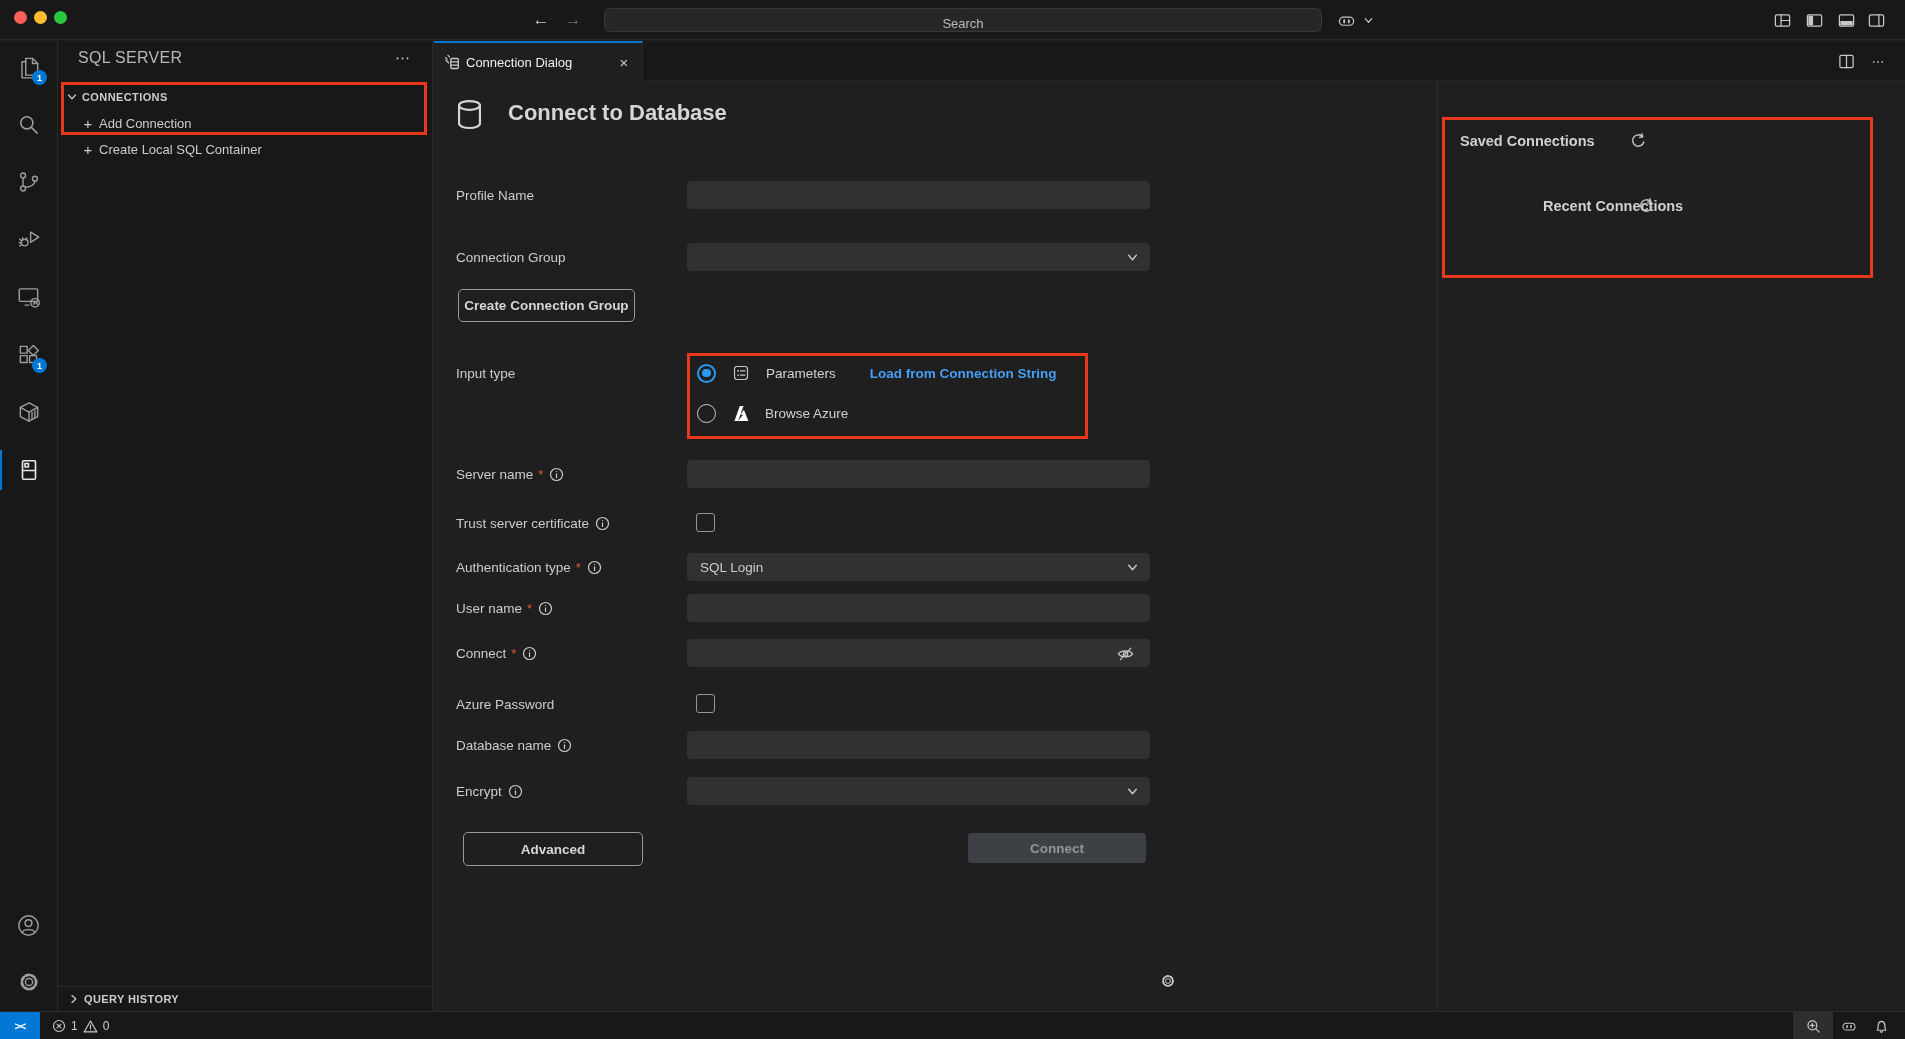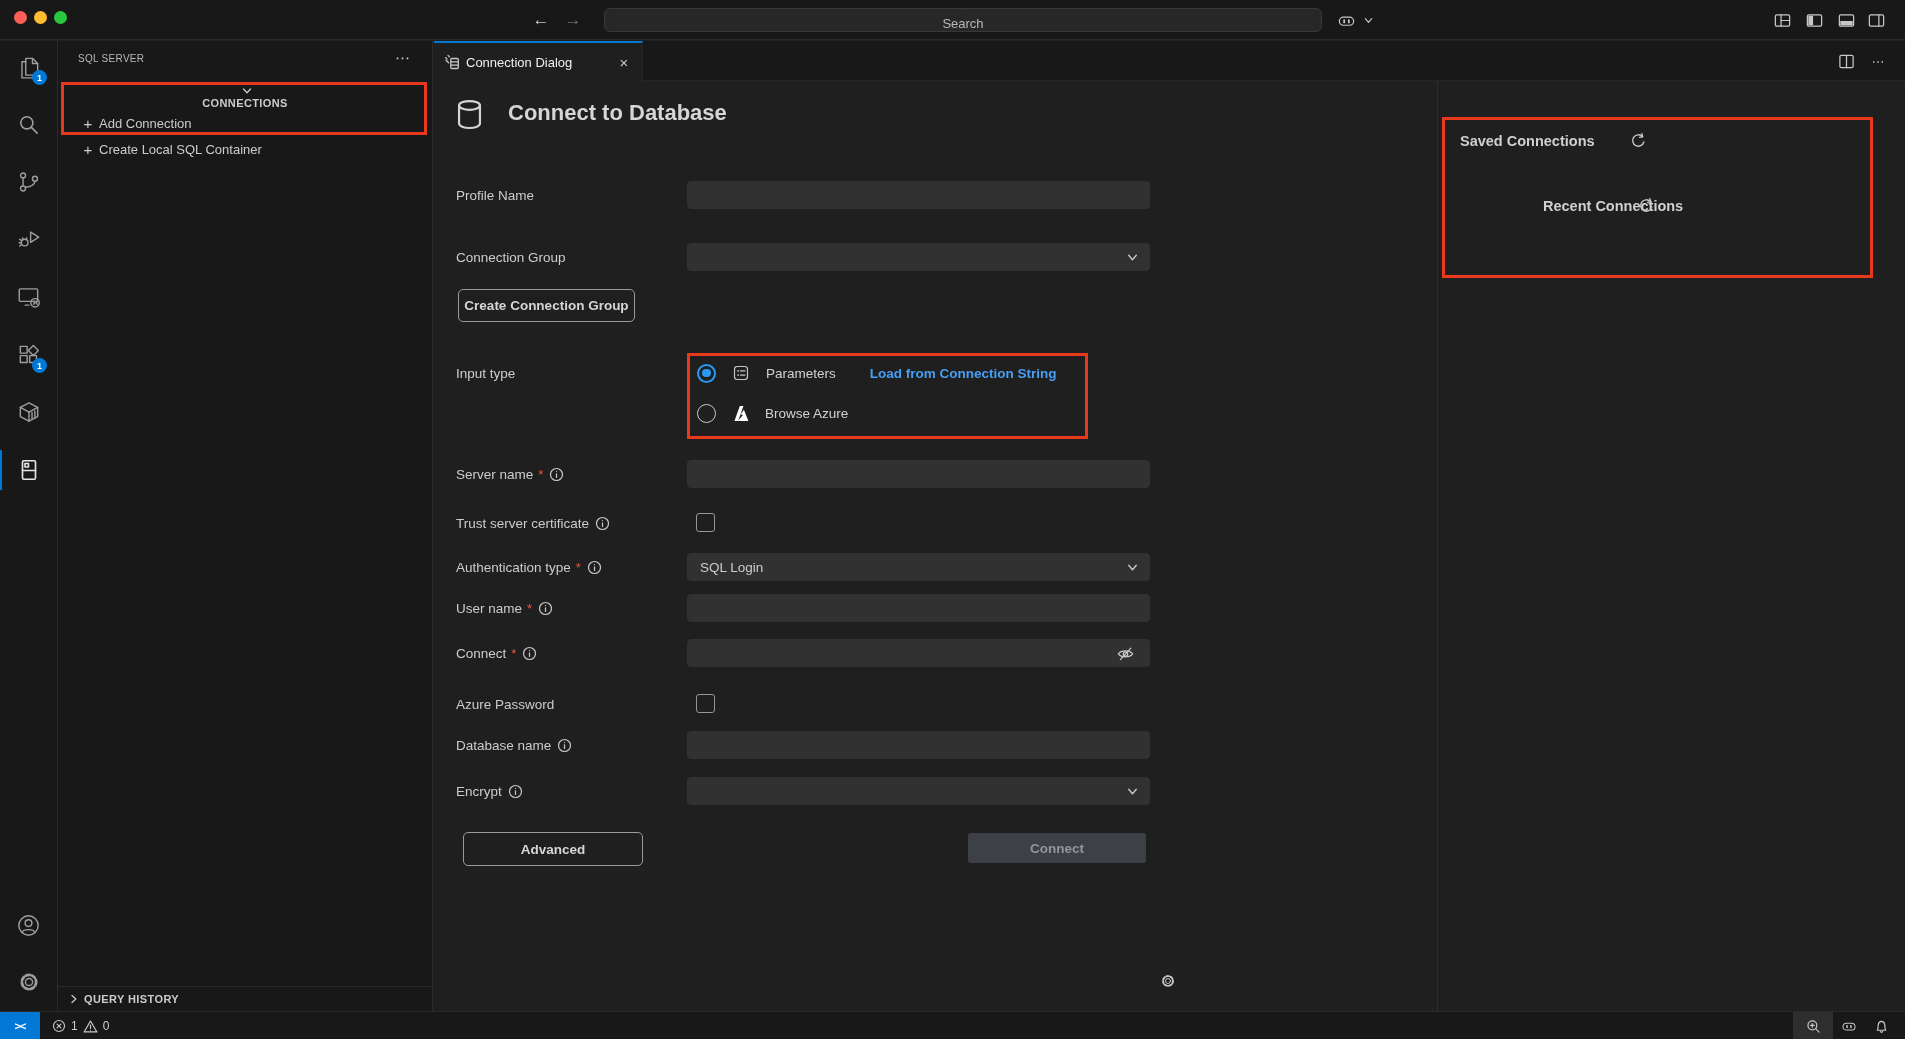--- a/index.html
+++ b/index.html
@@ -28,21 +28,21 @@
   .activitybar { position:absolute; left:0; top:41px; width:58px; height:970px; background:#181818; border-right:1px solid #2b2b2b; }
   .ab-item { position:absolute; left:0; width:57px; height:48px; display:flex; align-items:center; justify-content:center; }
   .ab-item svg { stroke:#9d9d9d; }
   .ab-item.active svg { stroke:#e7e7e7; }
   .ab-item.active::before { content:""; position:absolute; left:0; top:4px; bottom:4px; width:2px; background:#0078d4; }
   .badge { position:absolute; width:15px; height:15px; border-radius:50%; background:#0078d4; color:#ffffff; font-size:9px; display:flex; align-items:center; justify-content:center; font-weight:bold; }
 
   
   .sidebar { position:absolute; left:58px; top:41px; width:375px; height:970px; background:#181818; border-right:1px solid #2b2b2b; }
   .sb-header { position:absolute; top:0; left:0; right:0; height:34px; display:flex; align-items:center; padding-left:20px; }
-  .sb-title { font-size:10px; color:#b8b8b8; letter-spacing:0.3px; }
+  .sb-title { font-size:16px; color:#b8b8b8; letter-spacing:0.3px; }
   .sb-more { position:absolute; right:22px; top:0; height:34px; display:flex; align-items:center; font-size:15px; color:#cccccc; }
   .tree-row { position:absolute; left:0; right:0; height:24px; display:flex; align-items:center; color:#cccccc; }
   .tree-sect { font-weight:bold; font-size:11px; letter-spacing:0.4px; }
   .tree-plus { width:16px; text-align:center; margin-left:22px; margin-right:3px; font-size:15px; color:#cccccc; }
   .qh { position:absolute; left:0; right:0; top:945px; height:25px; border-top:1px solid #2b2b2b; display:flex; align-items:center; }
 
   
   .editorbg { position:absolute; left:434px; top:81px; width:1471px; height:930px; background:#1f1f1f; }
   .tabstrip { position:absolute; left:434px; top:41px; width:1471px; height:40px; background:#181818; border-bottom:1px solid #252526; }
   .tab { position:absolute; left:0; top:0; width:209px; height:40px; background:#1f1f1f; border-top:2px solid #0078d4; border-right:1px solid #252526; display:flex; align-items:center; padding:0 8px 0 10px; gap:6px; }
@@ -228,21 +228,21 @@
       </svg>
   </div>
 </div>
 
 <div class="sidebar">
   <div class="sb-header">
     <span class="sb-title">SQL SERVER</span>
     <span class="sb-more">⋯</span>
   </div>
 
-  <div class="tree-row" style="top:44px;flex-direction:column;">
+  <div class="tree-row" style="top:44px;">
     <svg class="icn" width="12" height="12" viewBox="0 0 12 12" style="margin-left:8px;margin-right:4px;">
         <polyline points="2.5,4 6,7.8 9.5,4"></polyline>
       </svg>
     <span class="tree-sect">CONNECTIONS</span>
   </div>
   <div class="tree-row" style="top:70px;">
     <span class="tree-plus">+</span>
     <span>Add Connection</span>
   </div>
   <div class="tree-row" style="top:96px;">

